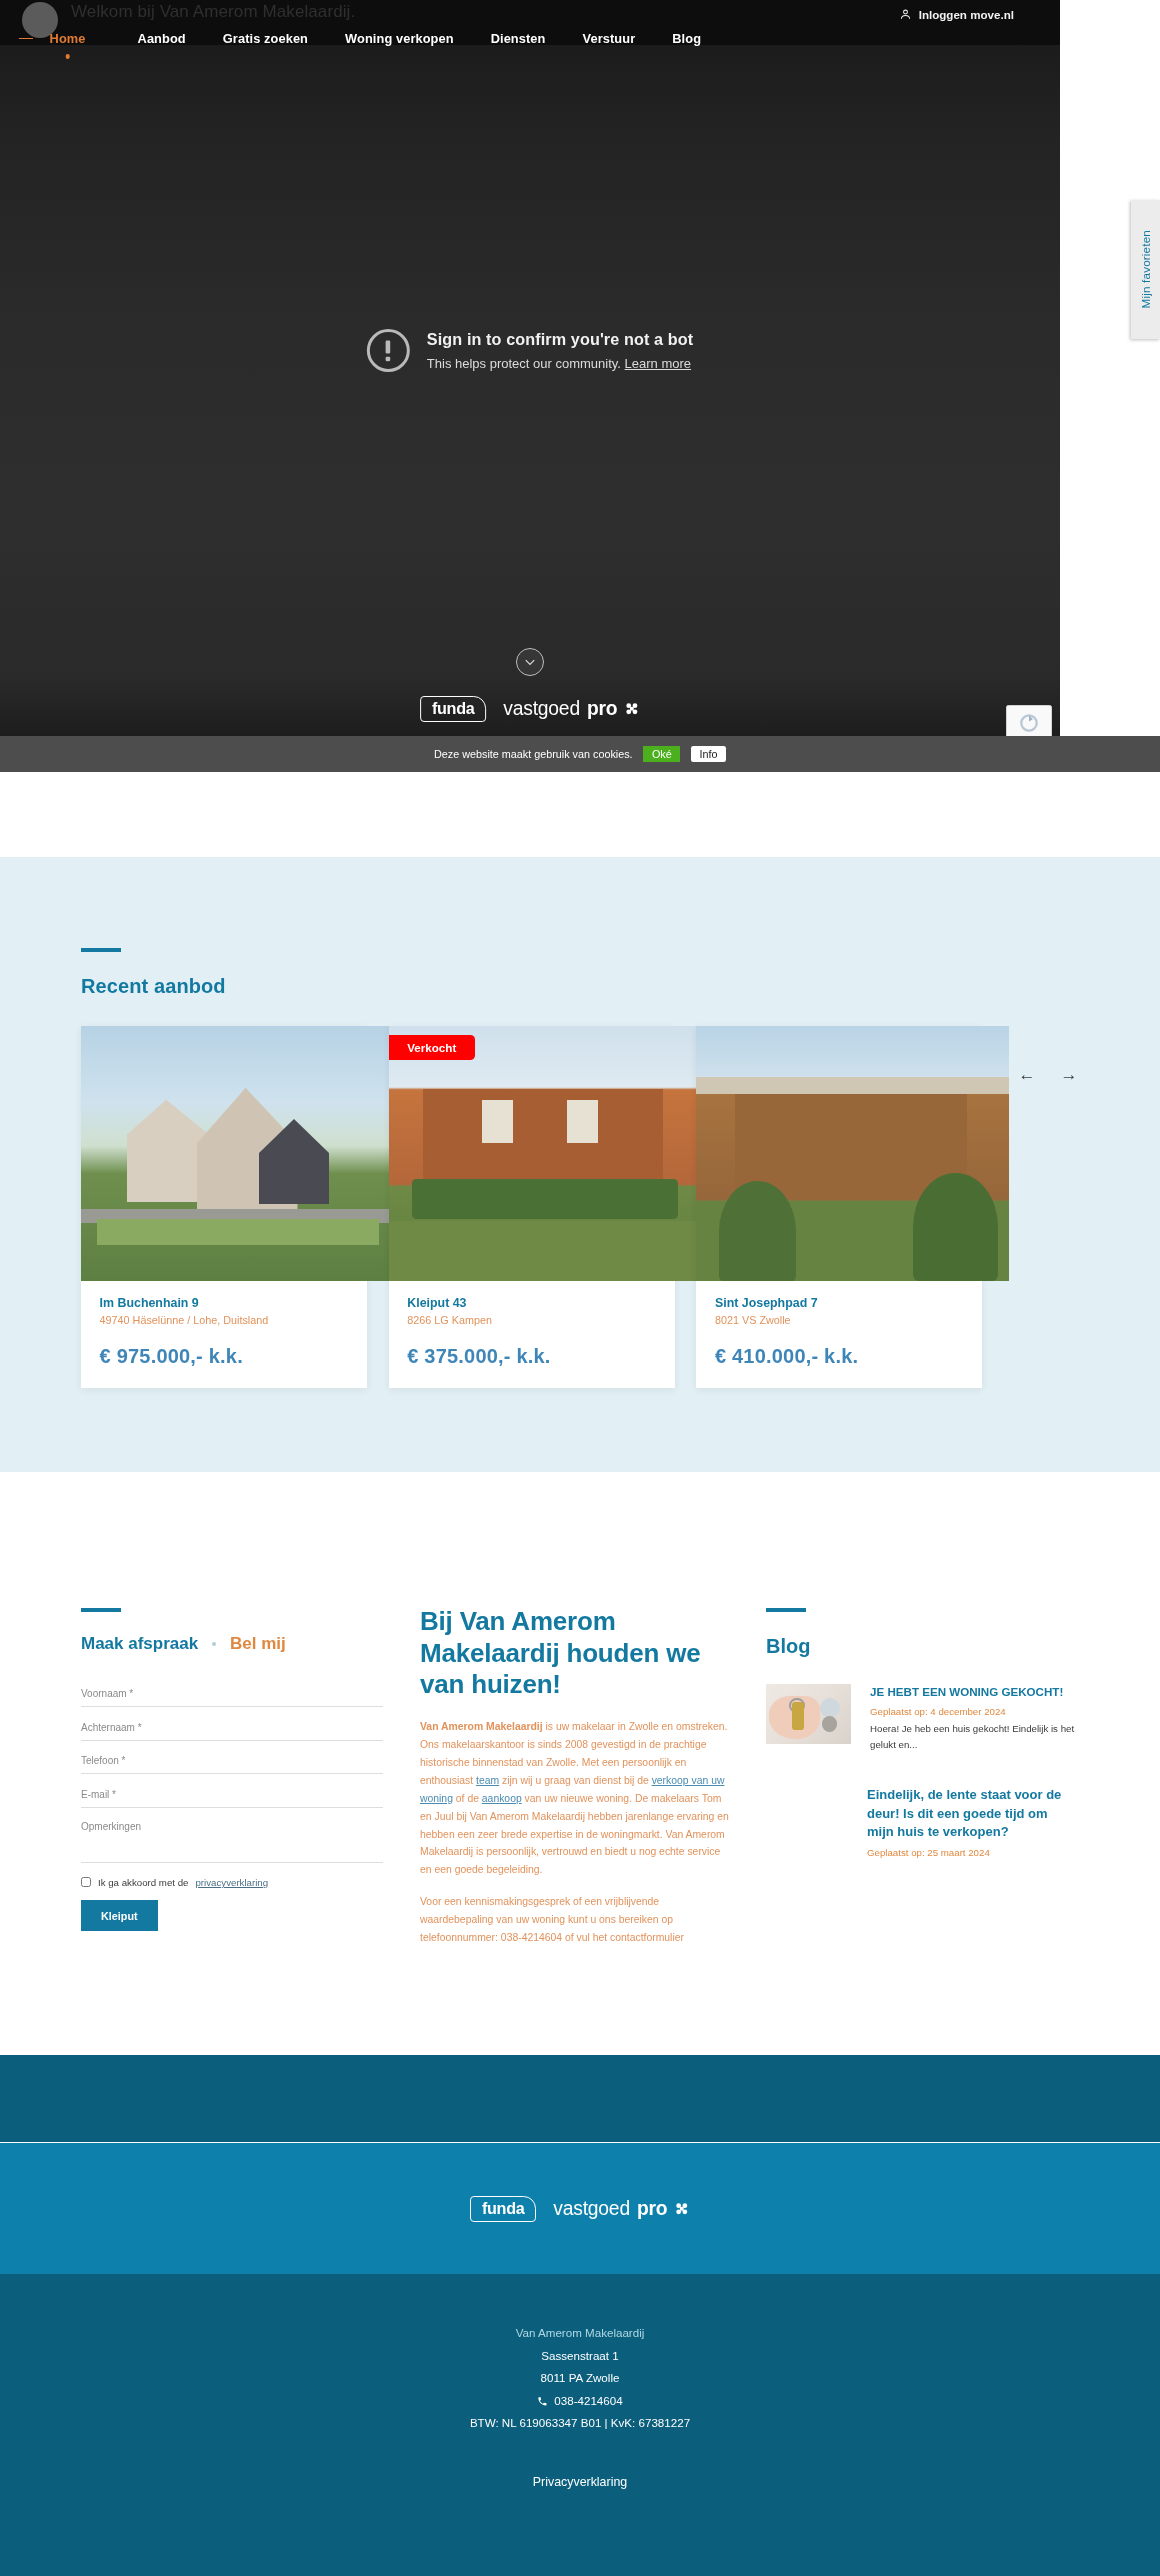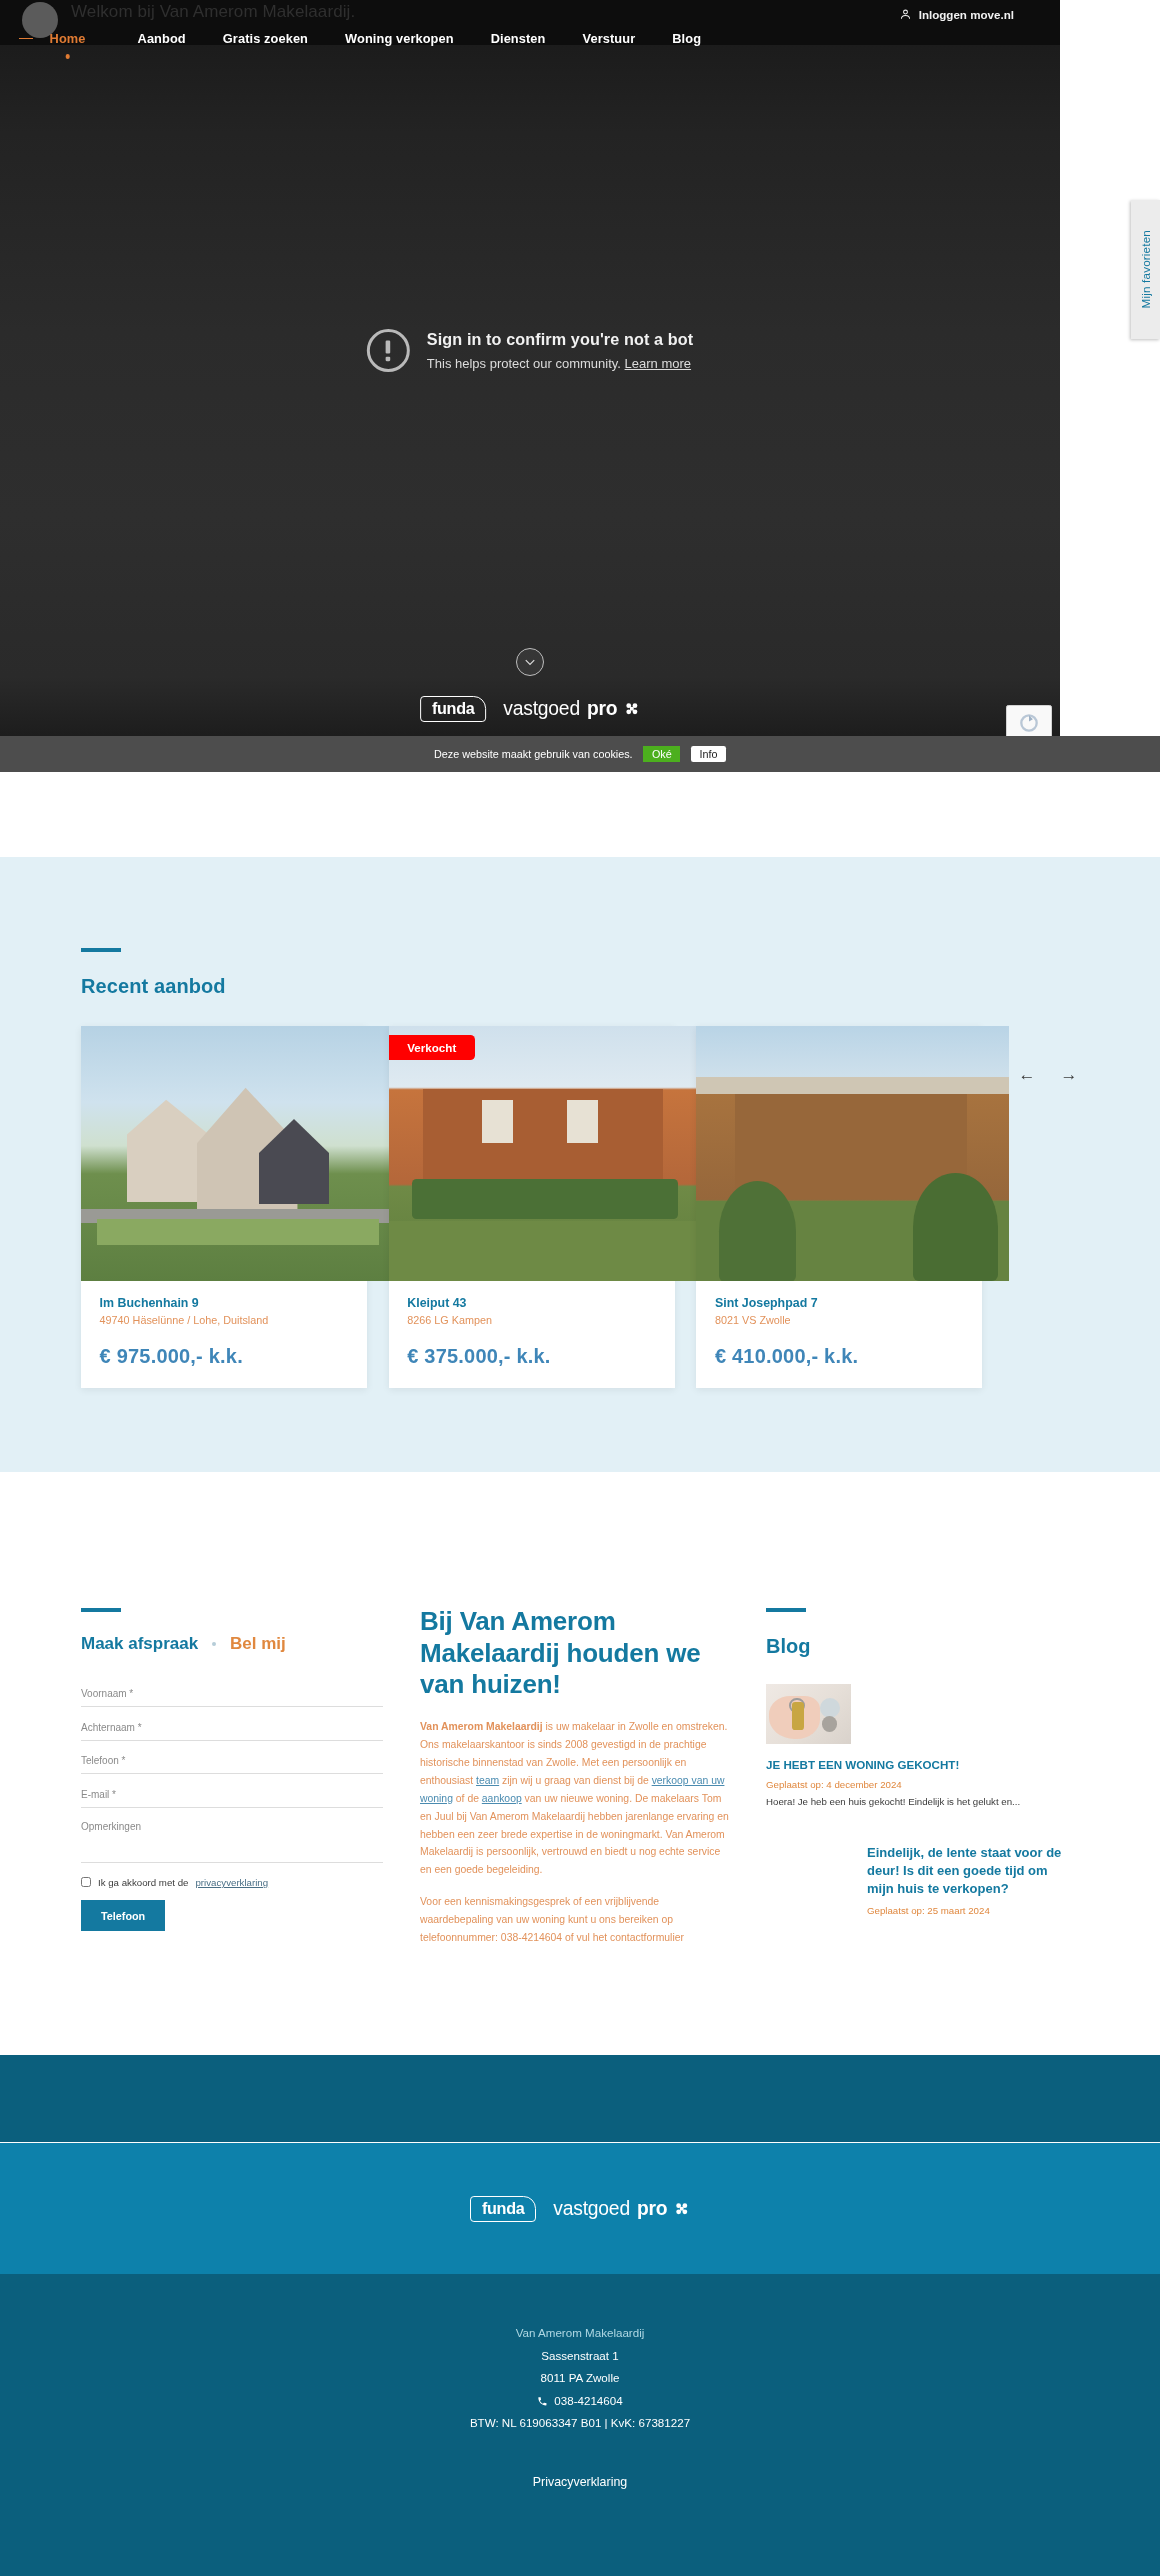--- a/index.html
+++ b/index.html
@@ -229,21 +229,21 @@
   .about-h {
     color:#1479a0; font-size: 26px; font-weight:700; line-height:1.22;
     margin-top: 118px; letter-spacing:-0.2px;
   }
   .about-p { color:#e2925b; font-size: 10.4px; line-height: 1.72; margin-top: 17px; }
   .about-p b { font-weight: 700; }
   .about-p a { color:#4a8bb0; text-decoration: underline; }
   .about-p2 { color:#e2925b; font-size: 10.4px; line-height: 1.72; margin-top: 14px; }
 
   .blog-h { color:#1479a0; font-size: 20px; font-weight:700; margin-top: 23px; }
-  .blog-item { display:flex; gap: 13px; margin-top: 26px; flex-direction: column; }
+  .blog-item { display:flex; gap: 19px; margin-top: 26px; }
   .blog-thumb { width: 85px; height: 60px; flex:0 0 auto; position:relative; overflow:hidden;
     background: linear-gradient(135deg,#efe9e4 0%,#e6dfd8 55%,#d9d2cb 100%); }
   .blog-thumb .hand { position:absolute;left:3.1px;top:12.4px;width:51px;height:43px;background:#f0cdbb;
      border-radius: 42% 30% 46% 50%; }
   .blog-thumb .keys { position:absolute;left:26px;top:18.6px;width:12.4px;height:28px;background:#c8a642;
      border-radius:3.1px; }
   .blog-thumb .ring { position:absolute;left:23px;top:14px;width:15.5px;height:15.5px;border:2.3px solid #9c9c9c;border-radius:50%; }
   .blog-thumb .knob { position:absolute;right:14px;top:32.5px;width:15.5px;height:15.5px;border-radius:50%;background:#a7a39d; }
   .blog-thumb .plate { position:absolute;right:10.8px;top:14px;width:20px;height:20px;border-radius:50%;background:#cfd8dc; }
   .blog-title { color:#1479a0; font-size: 11.6px; font-weight:700; line-height:1.35; cursor:pointer; }
@@ -440,21 +440,21 @@
       <div class="field area">
         <textarea placeholder="Opmerkingen" style=""></textarea>
       </div>
 
       <label class="consent">
         <input type="checkbox" style="">
         <span>Ik ga akkoord met de</span>
         <a>privacyverklaring</a>
       </label>
 
-      <button class="btn-send">Telefoon</button>
+      <button class="btn-send">Kleiput</button>
     </div>
 
     <div class="col-about">
       <h1 class="about-h">Bij Van Amerom Makelaardij houden we van huizen!</h1>
       <p class="about-p">
         <b>Van Amerom Makelaardij</b><span> is uw makelaar in Zwolle en omstreken. Ons makelaarskantoor is sinds 2008 gevestigd in de prachtige historische binnenstad van Zwolle. Met een persoonlijk en enthousiast </span><a>team</a><span> zijn wij u graag van dienst bij de </span><a>verkoop van uw woning</a><span> of de </span><a>aankoop</a><span> van uw nieuwe woning. De makelaars Tom en Juul bij Van Amerom Makelaardij hebben jarenlange ervaring en hebben een zeer brede expertise in de woningmarkt. Van Amerom Makelaardij is persoonlijk, vertrouwd en biedt u nog echte service en een goede begeleiding.</span>
       </p>
       <p class="about-p2">Voor een kennismakingsgesprek of een vrijblijvende waardebepaling van uw woning kunt u ons bereiken op telefoonnummer: 038-4214604 of vul het contactformulier</p>
     </div>
 

